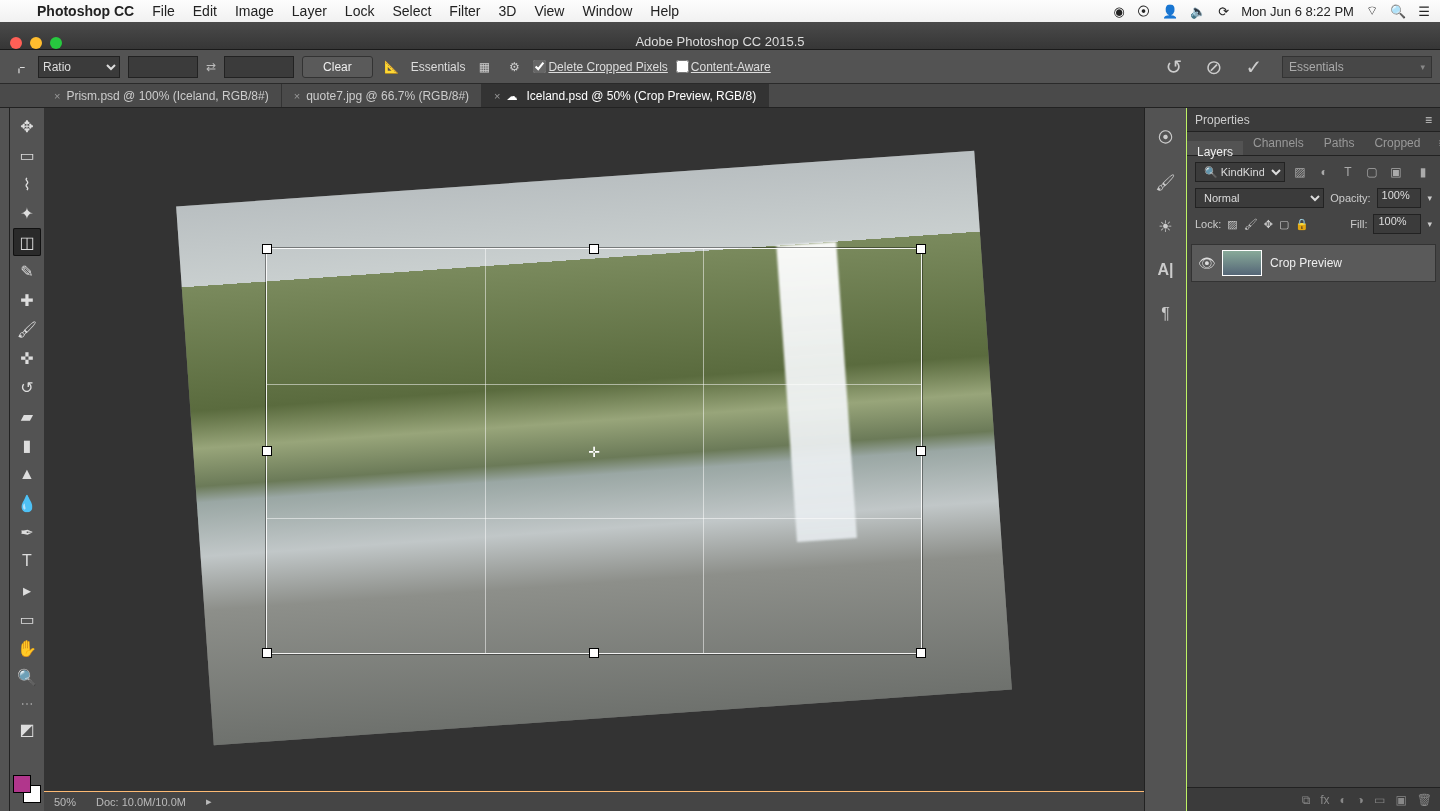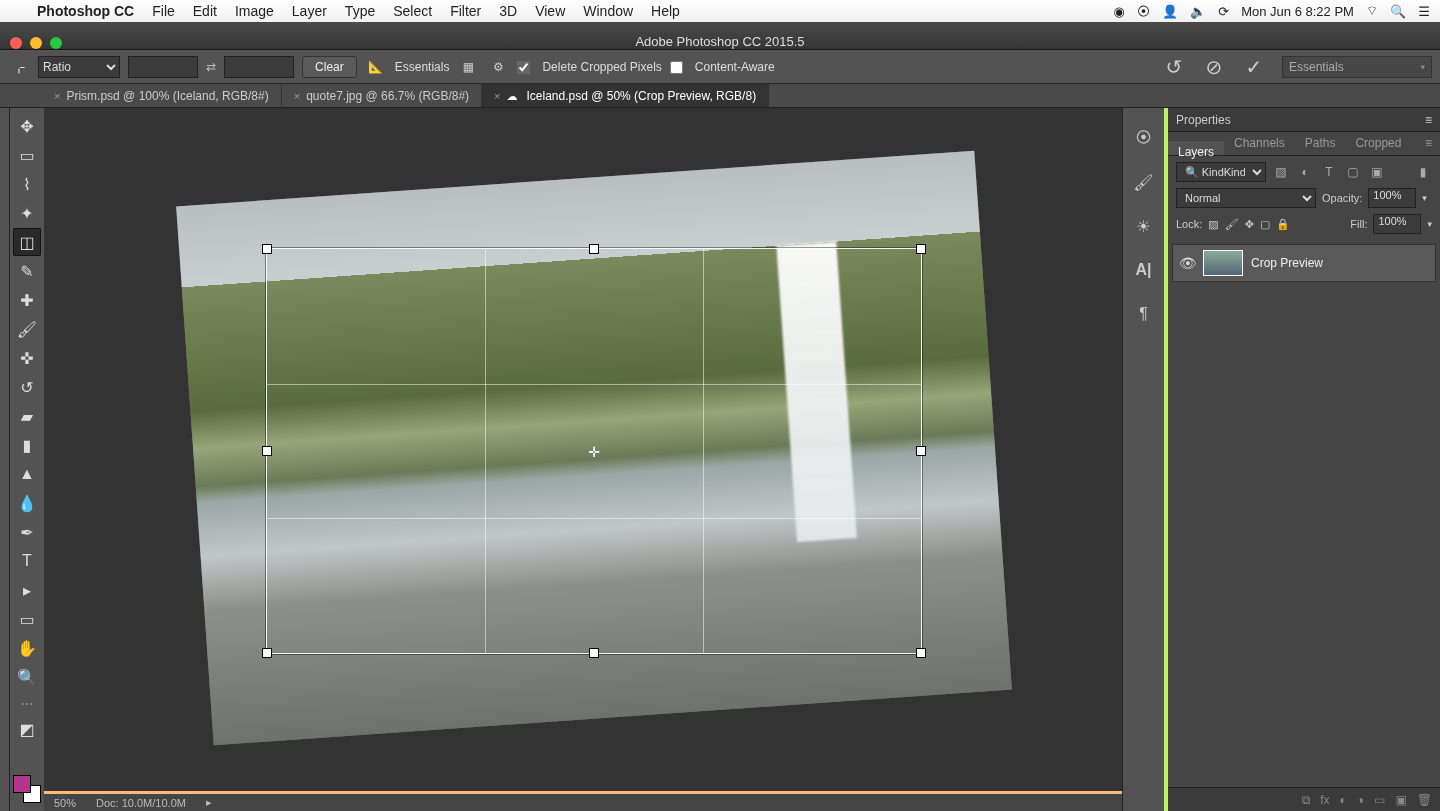--- a/index.html
+++ b/index.html
@@ -21,23 +21,23 @@
 .traffic .r { background: #ff5f56; } .traffic .y { background: #ffbd2e; } .traffic .g { background: #27c93f; }
 .win-title .title { position: absolute; left: 0; right: 0; text-align: center; color: #ddd; font-size: 13px; pointer-events: none; }
 
 
 .options-bar { height: 34px; background: #535353; border-bottom: 1px solid #2a2a2a; display: flex; align-items: center; padding: 0 8px; gap: 8px; color: #ddd; font-size: 12px; }
 .options-bar .toolglyph { width: 22px; text-align: center; font-size: 16px; }
 .options-bar select, .options-bar input.field { background: #3b3b3b; border: 1px solid #222; color: #ddd; height: 22px; font-size: 12px; }
 .options-bar select { width: 82px; }
 .options-bar input.field { width: 70px; padding: 0 4px; }
 .options-bar .swap { color: #bbb; }
-.options-bar .btn { background: #5a5a5a; border: 1px solid #333; padding: 3px 12px; color: #eee; border-radius: 3px; font-size: 12px; }
+.options-bar .btn { background: #5a5a5a; border: 1px solid #333; padding: 3px 20px; color: #eee; border-radius: 3px; font-size: 12px; }
 .options-bar .iconbtn { width: 22px; height: 22px; display: flex; align-items: center; justify-content: center; color: #ccc; }
-.options-bar .chk { display: flex; align-items: flex-end; gap: 12px; font-size: 12px; color: #ddd; }
+.options-bar .chk { display: flex; align-items: flex-start; gap: 2px; font-size: 12px; color: #ddd; text-decoration: underline; }
 .options-bar .chk input { accent-color: #666; }
 .options-bar .actions { display: flex; gap: 16px; align-items: center; margin-left: auto; }
 .options-bar .actions .big { font-size: 20px; color: #ccc; width: 24px; text-align: center; }
 .options-bar .ws { width: 150px; background: #474747; border: 1px solid #333; height: 22px; padding: 0 6px; color: #aaa; font-size: 12px; display: flex; align-items: center; justify-content: space-between; }
 .options-bar .ws::after { content: "▾"; font-size: 9px; color: #888; }
 
 
 .doc-tabs { height: 24px; background: #4a4a4a; display: flex; align-items: stretch; border-bottom: 1px solid #222; padding-left: 42px; }
 .doc-tab { display: flex; align-items: center; gap: 6px; padding: 0 12px; color: #ccc; font-size: 12px; border-right: 1px solid #333; }
 .doc-tab.active { background: #333; color: #fff; font-weight: 500; }
@@ -74,27 +74,27 @@
 .crop-box .v2 { left: 66.66%; top: 0; bottom: 0; width: 1px; }
 .crop-box .h1 { top: 33.33%; left: 0; right: 0; height: 1px; }
 .crop-box .h2 { top: 66.66%; left: 0; right: 0; height: 1px; }
 .crop-box .handle { position: absolute; width: 10px; height: 10px; background: #fff; border: 1px solid #000; }
 .crop-box .tl { top: -5px; left: -5px; } .crop-box .tr { top: -5px; right: -5px; }
 .crop-box .bl { bottom: -5px; left: -5px; } .crop-box .br { bottom: -5px; right: -5px; }
 .crop-box .ml { top: 50%; left: -5px; margin-top: -5px; } .crop-box .mr { top: 50%; right: -5px; margin-top: -5px; }
 .crop-box .tc { left: 50%; top: -5px; margin-left: -5px; } .crop-box .bc { left: 50%; bottom: -5px; margin-left: -5px; }
 .crop-box .center { position: absolute; left: 50%; top: 50%; width: 14px; height: 14px; margin: -7px; color: #fff; font-size: 14px; text-align: center; }
 
-.status-bar { position: absolute; bottom: 0; left: 0; right: 0; height: 20px; background: #454545; color: #bbb; font-size: 11px; display: flex; align-items: center; padding: 0 10px; gap: 20px; border-top: 3px solid #fdba74; }
+.status-bar { position: absolute; bottom: 0; left: 0; right: 0; height: 20px; background: #454545; color: #bbb; font-size: 11px; display: flex; align-items: center; padding: 0 10px; gap: 20px; border-top: 1px solid #fdba74; }
 
 
 .right-dock { width: 42px; background: #535353; border-left: 1px solid #222; display: flex; flex-direction: column; align-items: center; gap: 16px; padding-top: 16px; }
 .right-dock .dockicon { width: 28px; height: 28px; color: #ccc; display: flex; align-items: center; justify-content: center; font-size: 16px; }
 
-.panels { width: 276px; background: #454545; border-left: 4px solid #bef264; display: flex; flex-direction: column; }
+.panels { width: 254px; background: #454545; border-left: 1px solid #bef264; display: flex; flex-direction: column; }
 .panels .panel-tab-row { height: 24px; background: #3b3b3b; display: flex; align-items: center; padding: 0 8px; color: #ccc; font-size: 12px; border-bottom: 1px solid #222; justify-content: space-between; }
 .panels .subtabs { height: 24px; background: #454545; display: flex; align-items: stretch; border-bottom: 1px solid #222; font-size: 12px; }
 .panels .subtabs .st { padding: 4px 10px; color: #999; }
 .panels .subtabs .st.active { background: #535353; color: #eee; margin-top: 9px; }
 .panels .st::after { content: ""; }
 .layer-controls { padding: 6px 8px; display: flex; flex-direction: column; gap: 6px; font-size: 11px; color: #ccc; }
 .layer-controls .row { display: flex; align-items: center; gap: 6px; }
 .layer-controls select, .layer-controls .inp { background: #3b3b3b; border: 1px solid #222; color: #ddd; height: 20px; font-size: 11px; padding: 0 4px; }
 .layer-controls .inp { width: 48px; }
 .layer-controls .filterrow .iconsm { width: 18px; text-align: center; color: #aaa; font-size: 12px; }
@@ -107,21 +107,21 @@
 </head>
 <body>
 
 <div class="mac-menubar">
   <span class="apple item"></span>
   <span class="item app">Photoshop CC</span>
   <span class="item">File</span>
   <span class="item">Edit</span>
   <span class="item">Image</span>
   <span class="item">Layer</span>
-  <span class="item">Type</span>
+  <span class="item">Lock</span>
   <span class="item">Select</span>
   <span class="item">Filter</span>
   <span class="item">3D</span>
   <span class="item">View</span>
   <span class="item">Window</span>
   <span class="item">Help</span>
   <span class="spacer"></span>
   <div class="right">
     <span>◉</span>
     <span>⦿</span>

